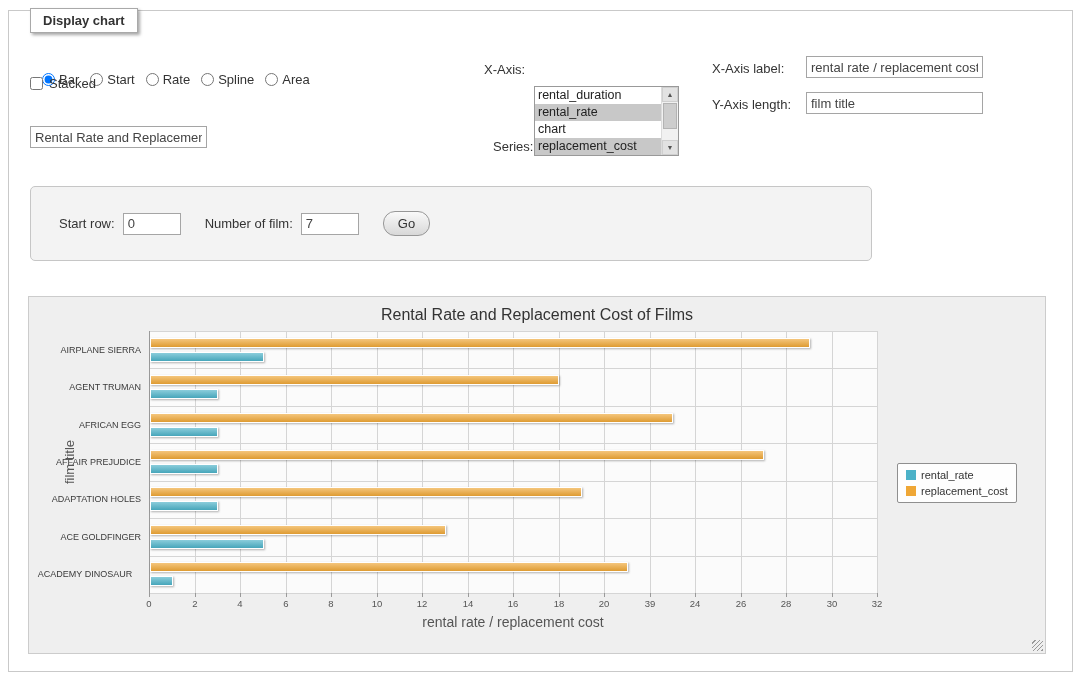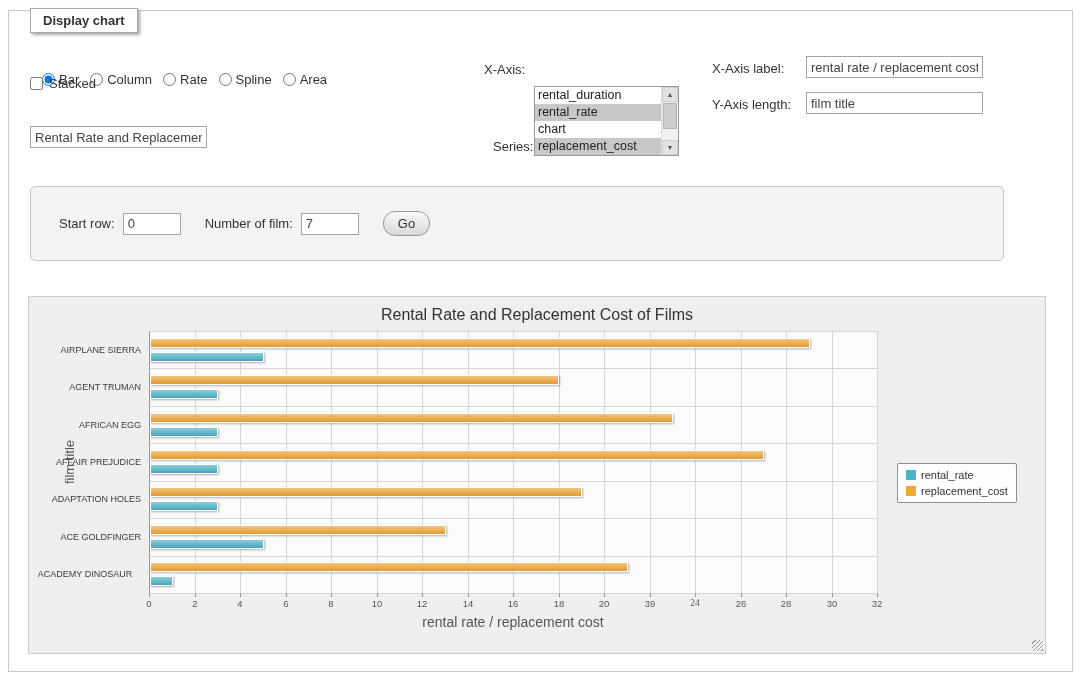--- a/index.html
+++ b/index.html
@@ -42,21 +42,21 @@
         flex-direction:column; }
   .sb-btn { height:15px; background:#e2e2e2; border:1px solid #cfcfcf; font-size:7px;
             color:#555; display:flex; align-items:center; justify-content:center; cursor:pointer; }
   .sb-thumb { height:26px; margin:1px; background:#cdcdcd; border:1px solid #b3b3b3; cursor:pointer; }
   .sb-track { flex:1; }
 
   .axis-input { position:absolute; width:177px; height:22px; }
   #x-label-input { left:806px; top:56px; }
   #y-label-input { left:806px; top:92px; }
 
-  .rows-panel { position:absolute; left:30px; top:186px; width:974px; height:75px;
+  .rows-panel { position:absolute; left:30px; top:186px; width:842px; height:75px;
                 border:1px solid #c6c6c6; border-radius:5px; background:#f3f3f3; }
   .rows-inner { position:absolute; left:28px; top:0; height:100%; display:flex;
                 align-items:center; gap:8px; font-size:13px; color:#333; }
   .rows-inner input { width:58px; height:22px; }
   .gap { width:8px; }
   .go-btn { margin-left:16px; padding:4px 14px; font-size:13px; color:#333;
             background:linear-gradient(#f9f9f9,#d8d8d8); border:1px solid #979797;
             border-radius:12px; cursor:pointer; font-family:"Liberation Sans", sans-serif; }
 
   .chart-box { position:absolute; left:28px; top:296px; width:1018px; height:358px;
@@ -95,21 +95,21 @@
   <fieldset class="panel"></fieldset>
   <div class="legendbox">Display chart</div>
 
   <div class="radio-row">
       <label class="radio-item">
         <input type="radio" name="charttype" checked="" style="">
         <span>Bar</span>
       </label>
       <label class="radio-item">
         <input type="radio" name="charttype" style="">
-        <span>Column</span>
+        <span>Start</span>
       </label>
       <label class="radio-item">
         <input type="radio" name="charttype" style="">
         <span>Rate</span>
       </label>
       <label class="radio-item">
         <input type="radio" name="charttype" style="">
         <span>Spline</span>
       </label>
       <label class="radio-item">
@@ -233,21 +233,21 @@
       <div class="xtick" style="left: 439px;">14</div>
       <div class="xtickmark" style="left: 484px;"></div>
       <div class="xtick" style="left: 484px;">16</div>
       <div class="xtickmark" style="left: 530px;"></div>
       <div class="xtick" style="left: 530px;">18</div>
       <div class="xtickmark" style="left: 575px;"></div>
       <div class="xtick" style="left: 575px;">20</div>
       <div class="xtickmark" style="left: 621px;"></div>
       <div class="xtick" style="left: 621px;">39</div>
       <div class="xtickmark" style="left: 666px;"></div>
-      <div class="xtick" style="left: 666px; font-family: Liberation Serif, serif;">24</div>
+      <div class="xtick" style="left: 666px;">24</div>
       <div class="xtickmark" style="left: 712px;"></div>
       <div class="xtick" style="left: 712px;">26</div>
       <div class="xtickmark" style="left: 757px;"></div>
       <div class="xtick" style="left: 757px;">28</div>
       <div class="xtickmark" style="left: 803px;"></div>
       <div class="xtick" style="left: 803px;">30</div>
       <div class="xtickmark" style="left: 848px;"></div>
       <div class="xtick" style="left: 848px;">32</div>
       <div class="cat-label" style="top: 48px;">AIRPLANE SIERRA</div>
       <div class="cat-label" style="top: 85px;">AGENT TRUMAN</div>

